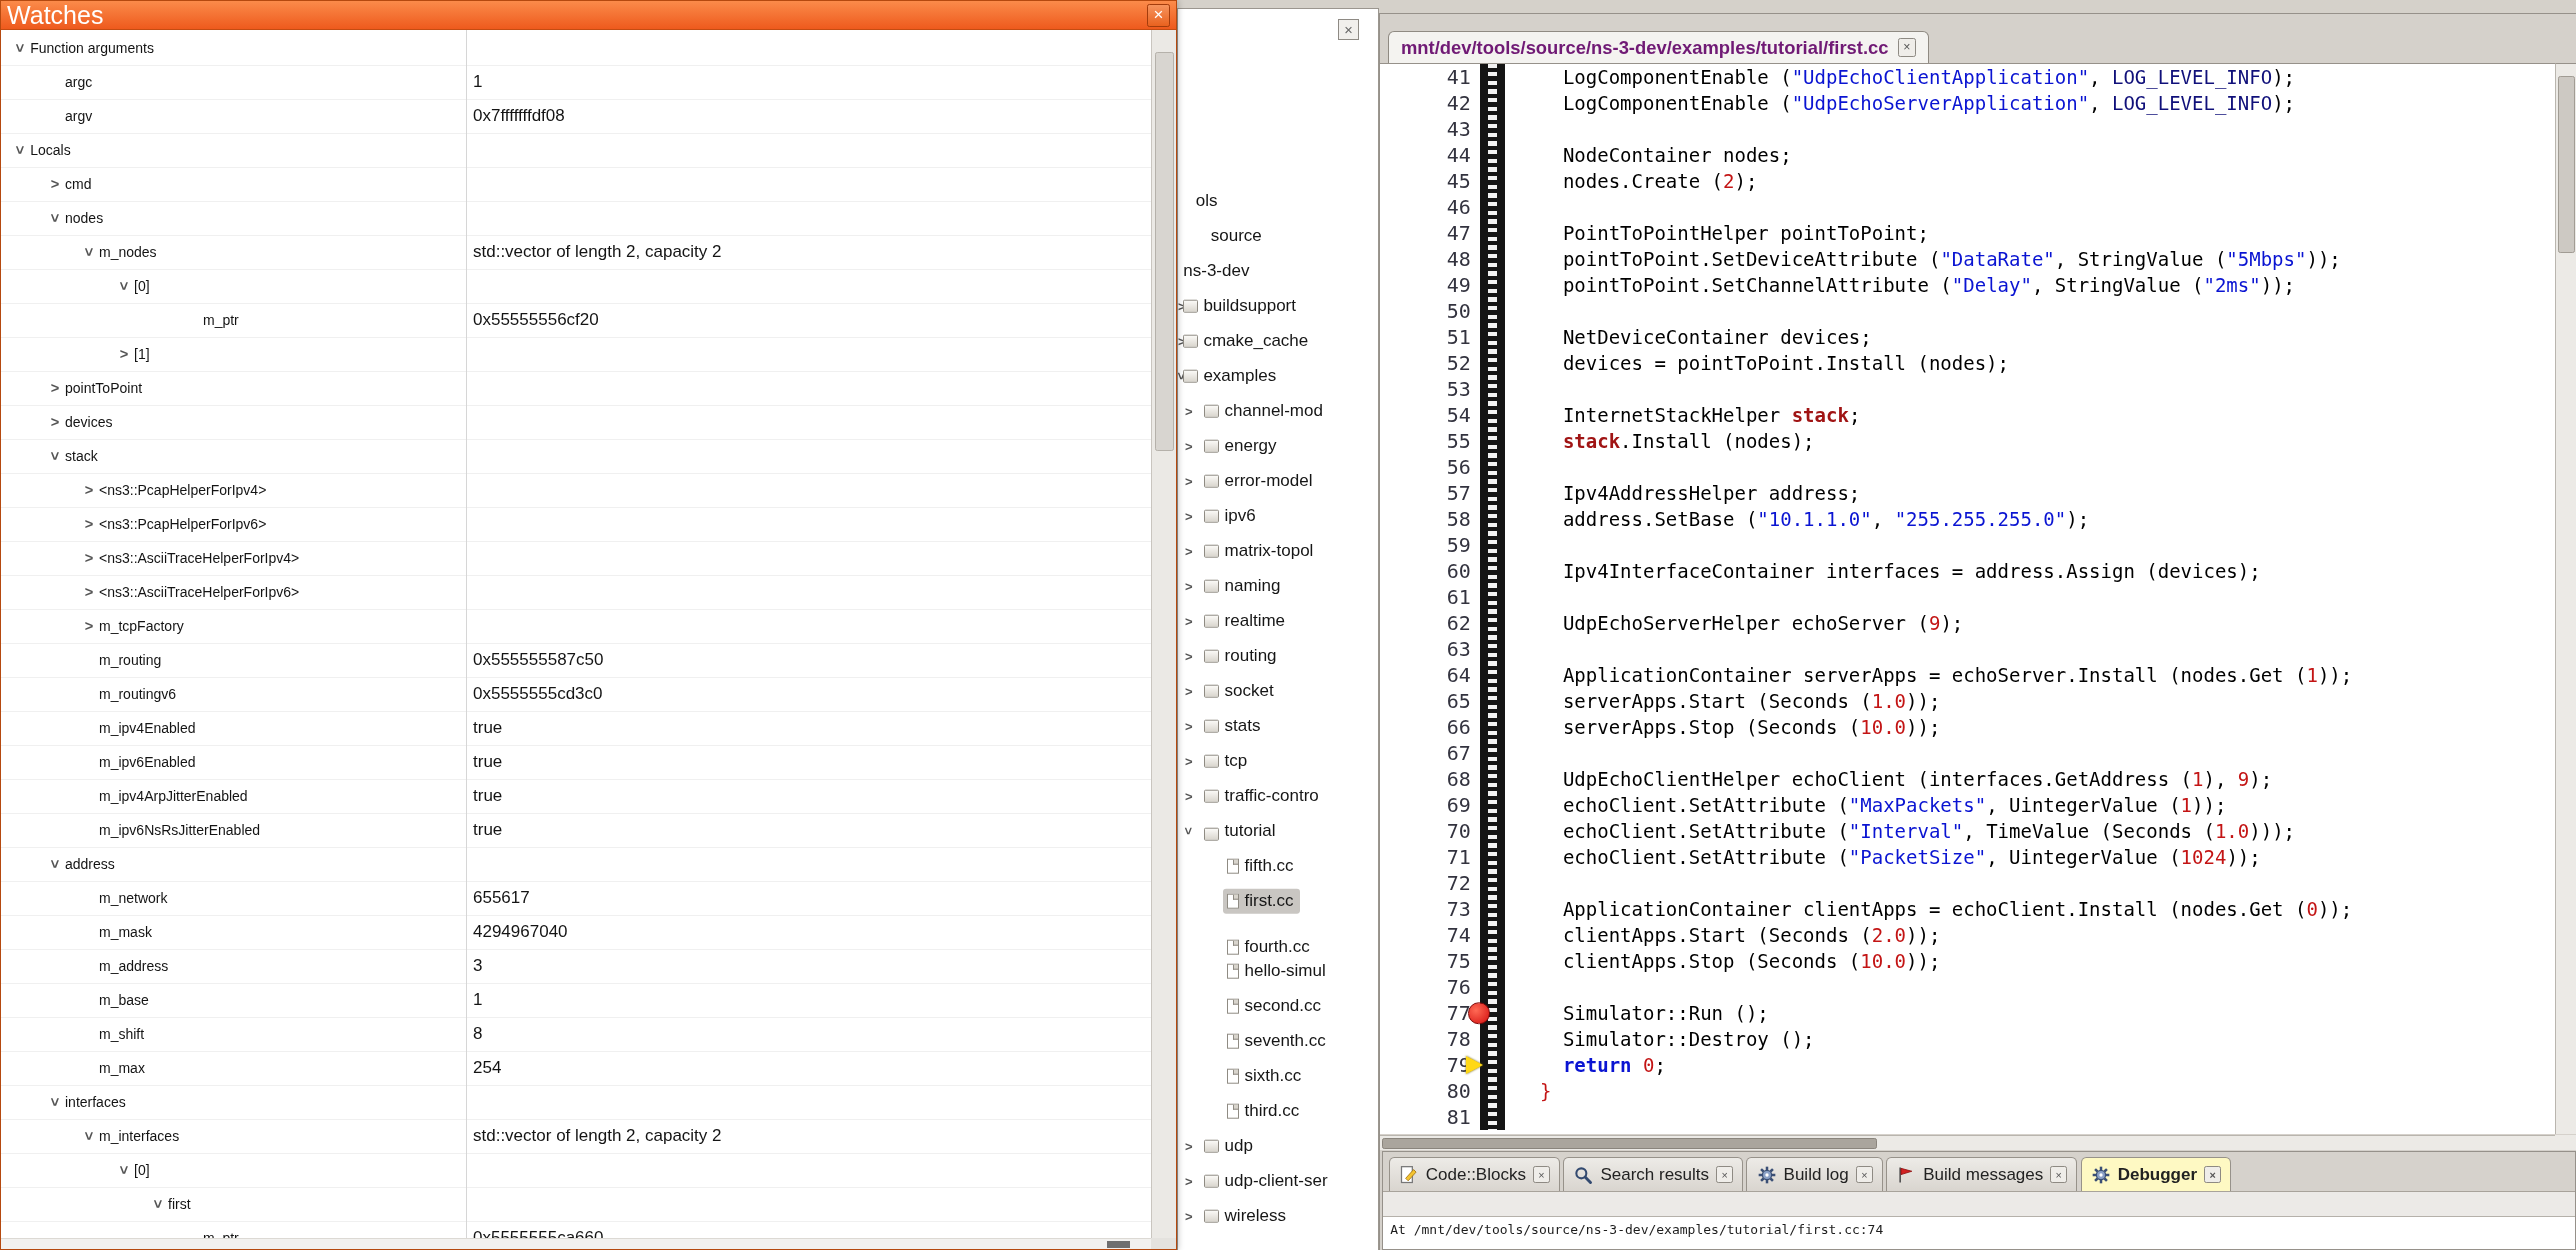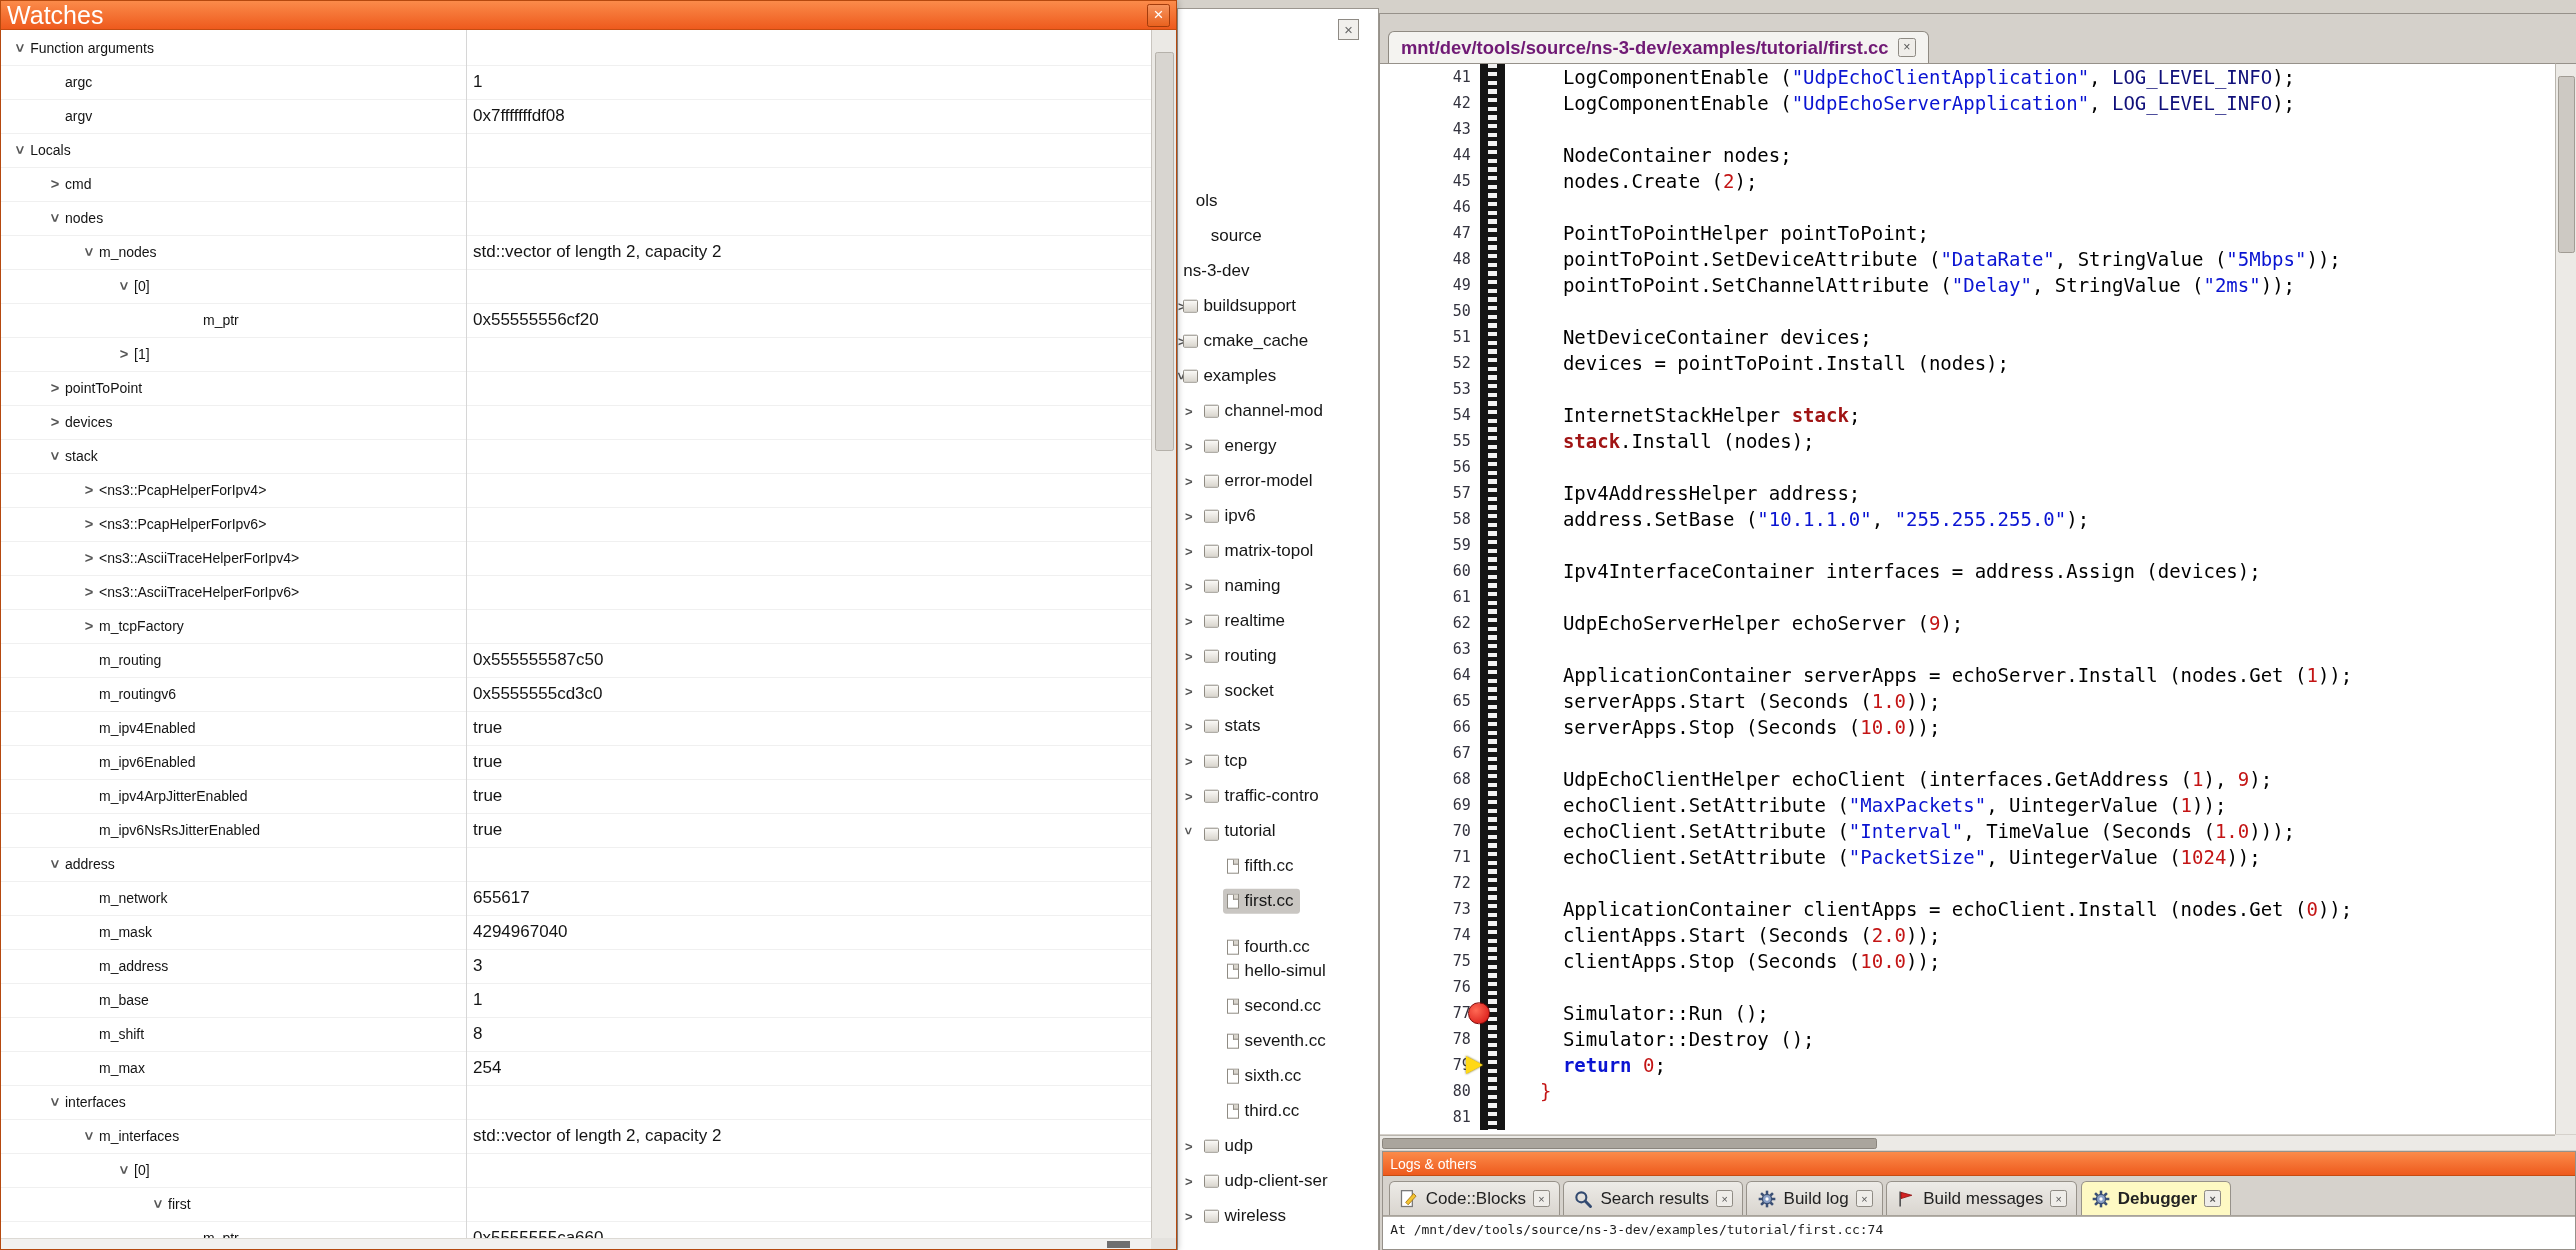--- a/index.html
+++ b/index.html
@@ -35,21 +35,21 @@
   .icon-folder{width:15.4px;height:13px;background:linear-gradient(180deg,#fbfaf7,#d9d5cd);border:0.8px solid #8f8b83;border-radius:1.5px;flex:0 0 15.4px}
   .icon-file{width:12.3px;height:15.4px;background:#fff;border:0.8px solid #8f8b83;flex:0 0 12.3px;position:relative}
   .icon-file::after{content:"";position:absolute;right:0;top:0;width:3.8px;height:3.8px;background:#d9d5cd;border-left:0.8px solid #8f8b83;border-bottom:0.8px solid #8f8b83}
   
   #editor{position:absolute;left:1379px;top:13px;right:0;bottom:0;background:#d5d1cb;border-top:0.8px solid #96918a;border-left:0.8px solid #96918a}
   #filetab{position:absolute;left:7.7px;top:17px;height:32px;background:#f4f3f0;border:0.8px solid #8f8a82;border-bottom:none;border-radius:6.1px 6.1px 0 0;display:flex;align-items:center;gap:9.2px;padding:0 12.3px;z-index:2}
   #filetab-title{font-size:18.4px;font-weight:bold;color:#701a75;white-space:nowrap}
   .tab-x{width:18.4px;height:18.4px;border:0.8px solid #8e8a83;border-radius:2.3px;background:#efede9;color:#555;font-size:12.3px;display:flex;align-items:center;justify-content:center}
   #code-region{position:absolute;left:0;top:49px;right:21px;height:1071px;background:#fff;border-top:0.8px solid #96918a;overflow:hidden}
   .code-line{display:flex;height:26px;line-height:26px;font-family:"DejaVu Sans Mono",monospace;font-size:19px;white-space:pre;position:relative}
-  .ln{flex:0 0 100px;text-align:right;padding-right:9.2px;color:#33333f;font-size:15px}
+  .ln{flex:0 0 100px;text-align:right;padding-right:9.2px;color:#33333f;font-size:20px}
   .margin{flex:0 0 25px;background:#141414;position:relative}
   .margin::after{content:"";position:absolute;left:8.4px;top:0;bottom:0;width:8.4px;background:repeating-linear-gradient(180deg,#f2f2f2 0 3.8px,#141414 3.8px 8.4px)}
   .ctext{padding-left:35px}
   .tok-p{color:#000}.tok-s{color:#0a14d2}.tok-n{color:#c31414}
   .tok-k{color:#0a14d2;font-weight:bold}.tok-r{color:#a01414;font-weight:bold}
   .tok-m{color:#10107a}.tok-e{color:#c31414}
   .bp{position:absolute;left:88px;top:50%;transform:translateY(-50%);width:21.5px;height:21.5px;border-radius:50%;background:radial-gradient(circle at 35% 35%,#ff6a55,#d40f0f);border:1.5px solid #7e0808;z-index:2}
   .cur{position:absolute;left:86px;top:50%;transform:translateY(-50%);width:0;height:0;border-left:17px solid #ffd816;border-top:9.2px solid transparent;border-bottom:9.2px solid transparent;filter:drop-shadow(0 0 0.8px #6e5e00);z-index:2}
   #e-vscroll{position:absolute;right:0;top:49px;width:21px;height:1071px;background:#eceae6;border-left:0.8px solid #b9b5ae;border-top:0.8px solid #96918a}
   #e-vthumb{position:absolute;left:1.5px;right:1.5px;top:12.3px;height:177px;background:#cdc9c3;border:0.8px solid #a19c94;border-radius:2.3px}
@@ -323,23 +323,20 @@
     </div>
   <div id="e-vscroll">
     <div id="e-vthumb"></div>
   </div>
   <div id="e-hscroll">
     <div id="e-hthumb"></div>
   </div>
   <div id="e-corner"></div>
 
   <div id="logs">
-    <div id="logs-header">
-      <span id="logs-header-text">Logs &amp; others</span>
-    </div>
     <div id="logs-tabs">
         <div class="log-tab">
           <span class="tab-icon">
             <svg viewBox="0 0 24 24">
               <rect x="3" y="2" width="13" height="19" fill="#ffffff" stroke="#777" stroke-width="1.5"></rect>
               <path d="M8 16 L17.5 5.5 L20.5 8.5 L11 19 Z" fill="#f4c430" stroke="#a07010" stroke-width="1"></path>
             </svg>
           </span>
           <span class="tab-label">Code::Blocks</span>
           <span class="log-close">×</span>

